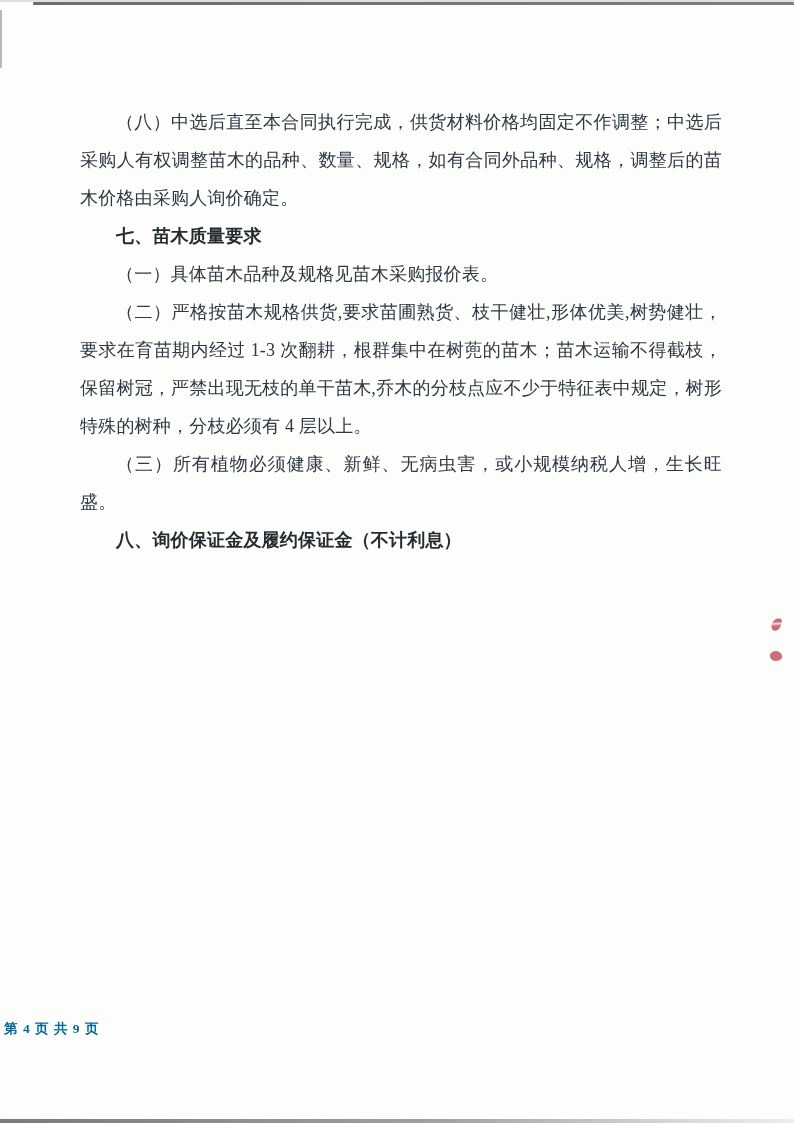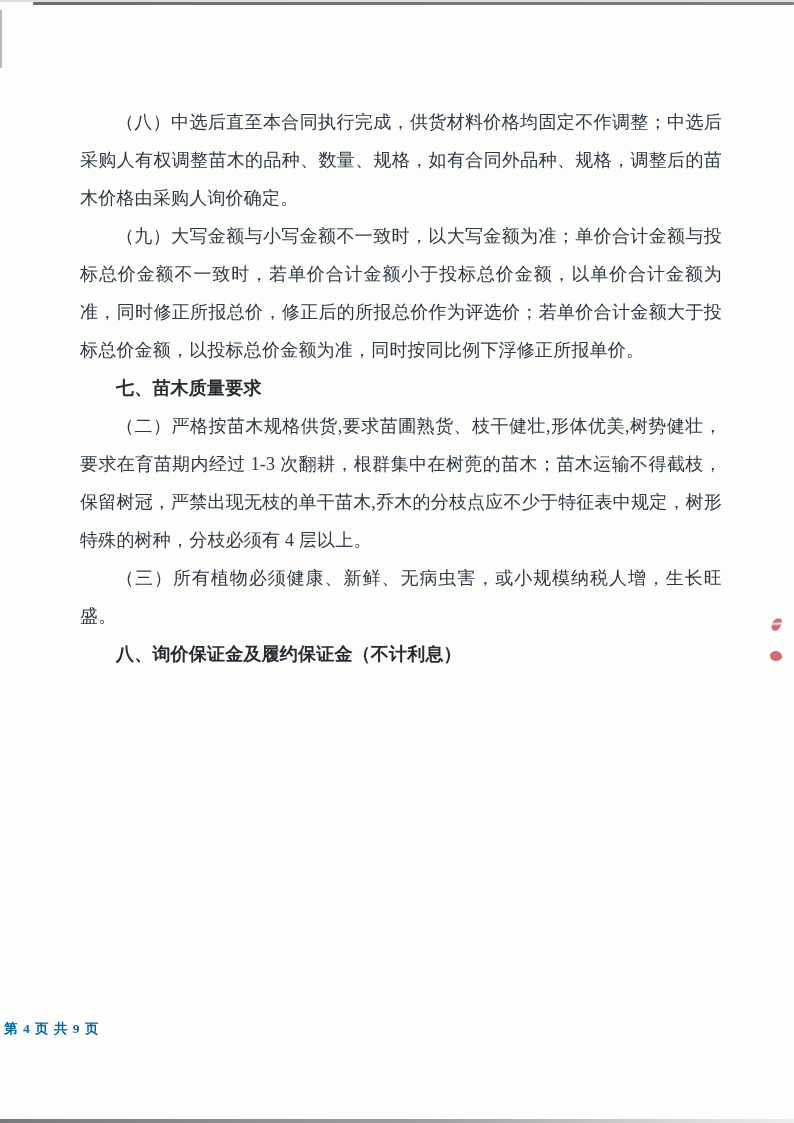--- a/index.html
+++ b/index.html
@@ -97,22 +97,22 @@
 <body>
 
 <div class="page">
   <div class="edge-top-light"></div>
   <div class="edge-top"></div>
   <div class="edge-left"></div>
   <div class="edge-bottom"></div>
 
   <div class="content">
       <p class="para body"><span class="seg">（八）中选后直至本合同执行完成，供货材料价格均固定不作调整；中选后采购人有权调整苗木的品种、数量、规格，如有合同外品种、规格，调整后的苗木价格由采购人询价确定。</span></p>
-      <p class="para body"><span class="seg">（九）大写金额与小写金额不一致时，以大写金额为准；单价合计金额与投标总价金额不一致时，若单价合计金额小于投标总价金额，以单价合计金额为准，同时修正所报总价，修正后的所报总价作为评选价；若单价合计金额大于投标总价金额，以投标总价金额为准，同时按同比例下浮修正所报单价。</span></p>
       <p class="para heading"><span class="seg bold">七、苗木质量要求</span></p>
+      <p class="para body"><span class="seg">（一）具体苗木品种及规格见苗木采购报价表。</span></p>
       <p class="para body"><span class="seg">（二）严格按苗木规格供货,要求苗圃熟货、枝干健壮,形体优美,树势健壮，要求在育苗期内经过 1-3 次翻耕，根群集中在树蔸的苗木；苗木运输不得截枝，保留树冠，严禁出现无枝的单干苗木,乔木的分枝点应不少于特征表中规定，树形特殊的树种，分枝必须有 4 层以上。</span></p>
       <p class="para body"><span class="seg">（三）所有植物必须健康、新鲜、无病虫害，或小规模纳税人增，生长旺盛。</span></p>
       <p class="para heading"><span class="seg bold">八、询价保证金及履约保证金（不计利息）</span></p>
     </div>
 
   <div class="red-mark mark1"></div>
   <div class="red-mark mark2"></div>
 
   <div class="footer">第 4 页 共 9 页</div>
 </div>

